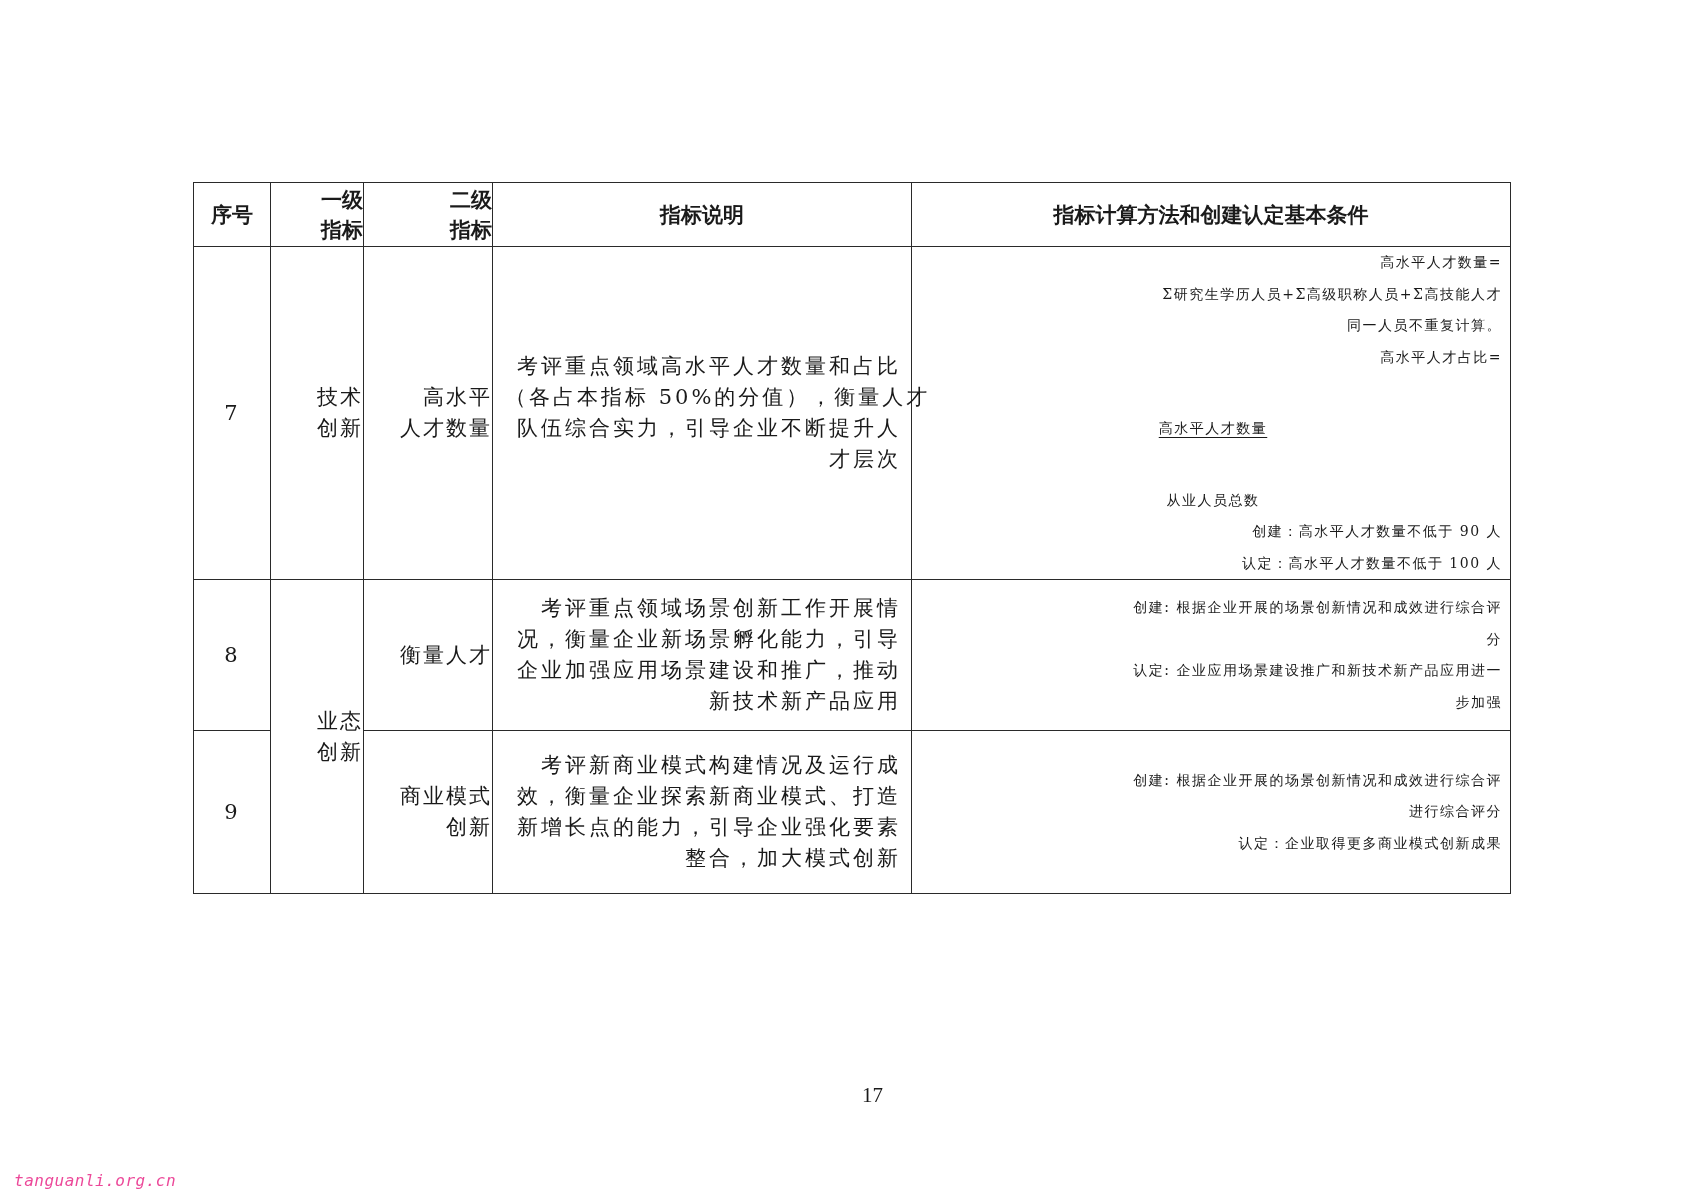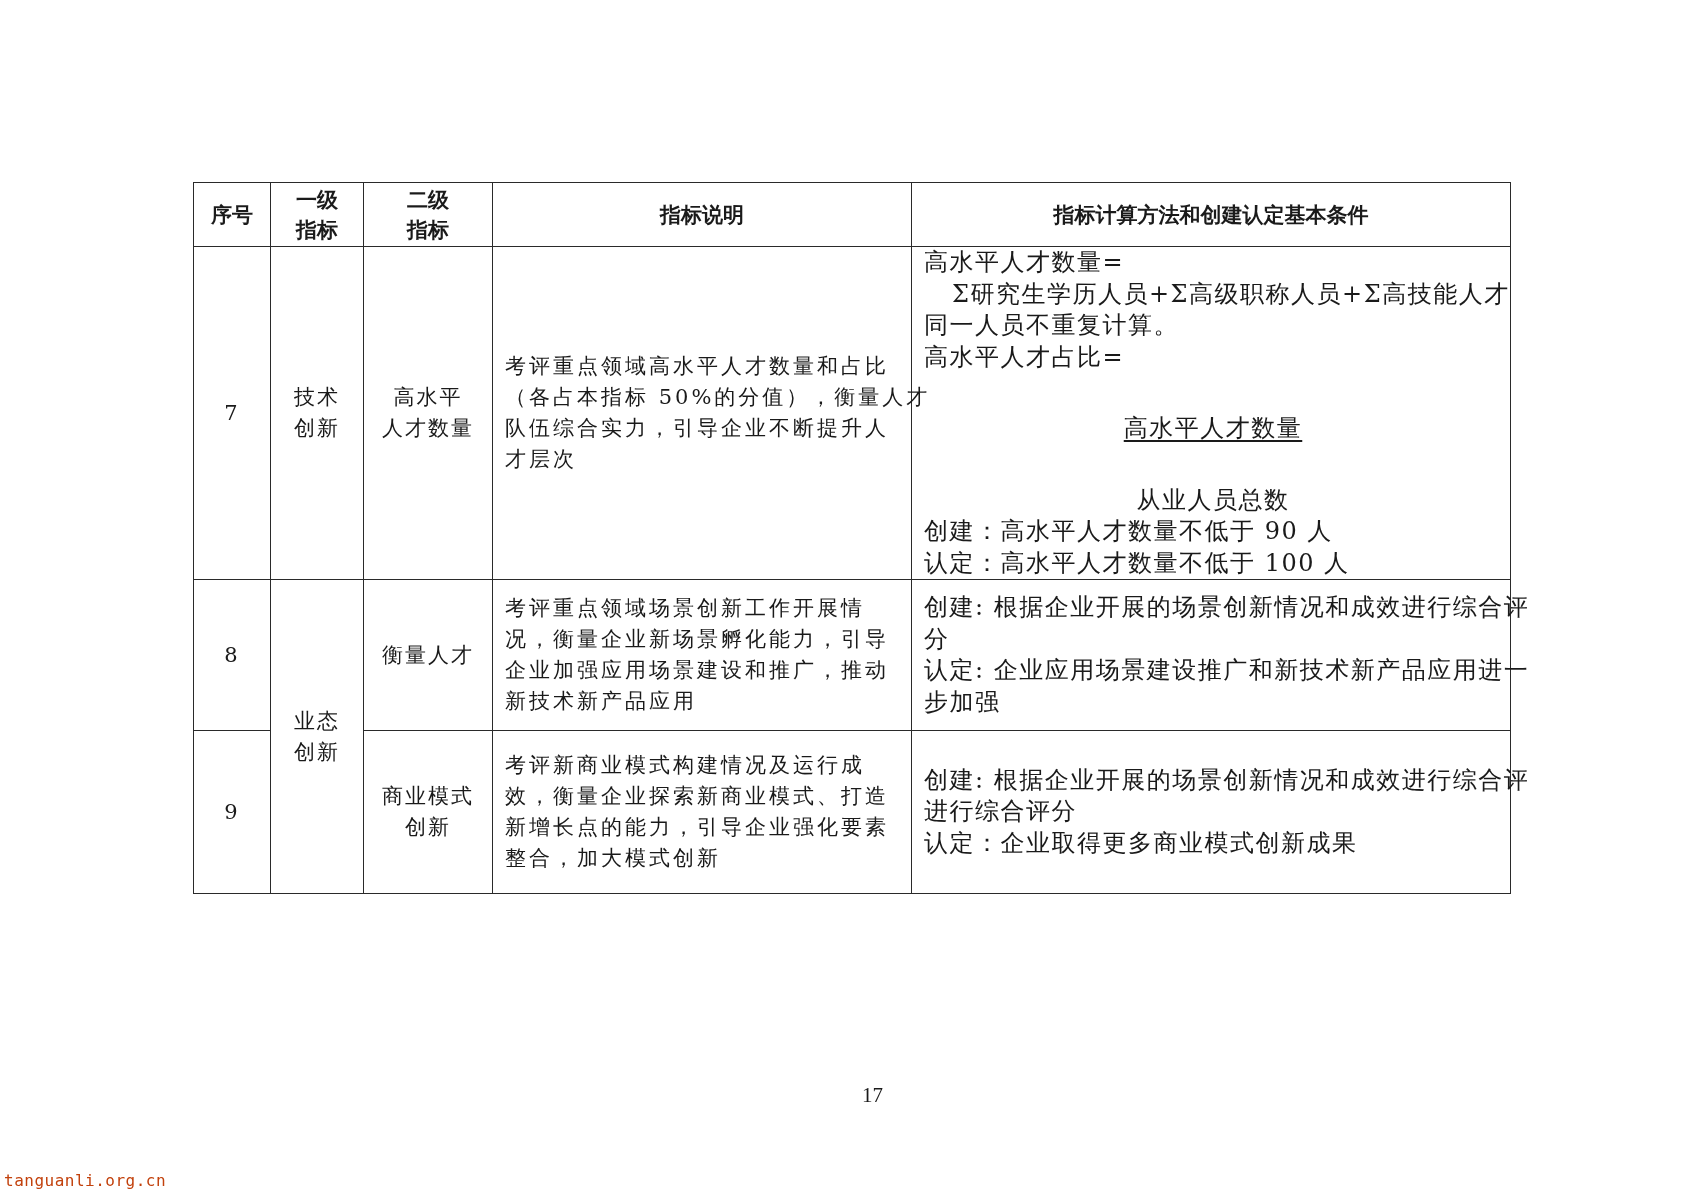--- a/index.html
+++ b/index.html
@@ -15,33 +15,33 @@
   }
   table.doc td, table.doc th {
     border: 1.5px solid #2a2a2a; padding: 0; vertical-align: middle;
   }
   table.doc th {
     font-family: "DejaVu Sans", "Liberation Sans", sans-serif; font-weight: bold;
     font-size: 21px; line-height: 30px; text-align: center; height: 63px;
   }
   .cell-c { text-align: center; font-size: 21px; line-height: 31px; letter-spacing: 2px; }
   .cell-l { text-align: left; font-size: 21px; line-height: 31px; letter-spacing: 3px; padding: 0 10px 0 12px !important; }
-  .cell-r { text-align: left; font-size: 24px; line-height: 31.5px; letter-spacing: 1.5px; padding: 0 8px 0 12px !important; }
-  .line { display: block; white-space: nowrap; }
+  .cell-r { text-align: left; font-size: 14px; line-height: 31.5px; letter-spacing: 1.5px; padding: 0 8px 0 12px !important; }
+  .line { display: block; white-space: nowrap; text-align: right; }
   .indent { padding-left: 28px; }
   .center { text-align: center; margin-top: 40px; }
   .frac-num { text-decoration: underline; text-underline-offset: 4px; }
   .page-num {
     position: absolute; left: 0; width: 1683px; top: 1083px; text-align: center;
     font-family: "Liberation Serif", "DejaVu Serif", serif; font-size: 21px; padding-left: 31px;
   }
   .watermark {
-    position: absolute; left: 4px; top: 1180px; transform: translateY(-50%);
+    position: absolute; left: 14px; top: 1180px; transform: translateY(-50%);
     font-family: "DejaVu Sans Mono", "Liberation Mono", monospace; font-size: 16px;
-    color: #c2410c; letter-spacing: 0.5px;
+    color: #ec4899; letter-spacing: 0.5px; font-style: italic;
   }
 </style>
 </head>
 <body>
 
 <div class="page">
   <table class="doc">
     <colgroup>
       <col style="width:77px">
       <col style="width:93px">

